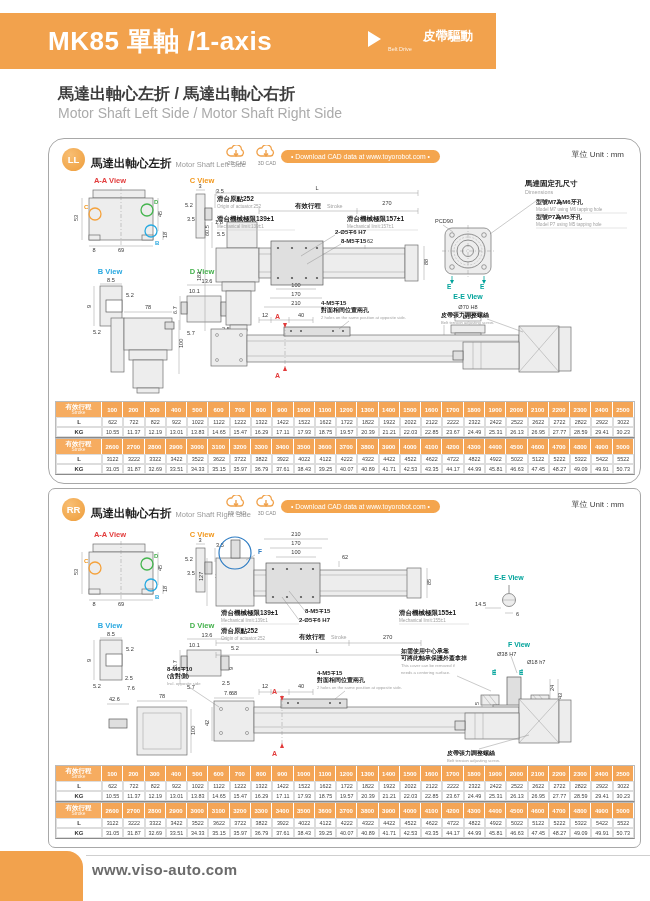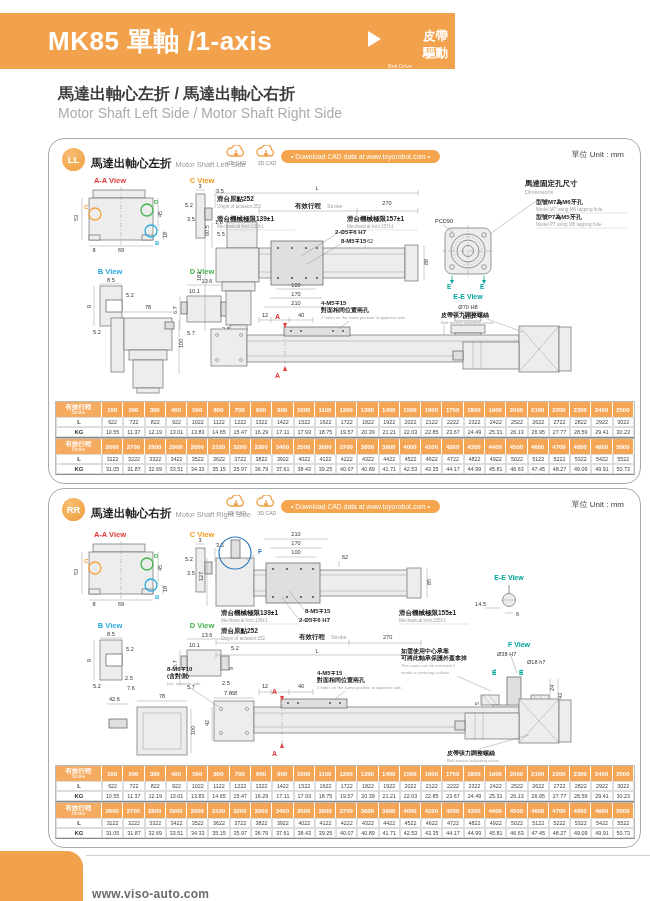--- a/index.html
+++ b/index.html
@@ -1,32 +1,32 @@
 <!DOCTYPE html>
 <html><head>
 <meta charset="utf-8">
 <style>
   html,body{margin:0;padding:0;background:#fff;}
   .page{position:relative;width:650px;height:901px;background:#fff;overflow:hidden;
         font-family:"Liberation Sans",sans-serif;}
   
-  .banner{position:absolute;left:0;top:13px;width:455px;height:56px;background:#F2A24D;}
+  .banner{position:absolute;left:0;top:13px;width:496px;height:56px;background:#F2A24D;}
   .banner-title{position:absolute;left:48px;top:11px;color:#fff;font-weight:bold;font-size:26px;letter-spacing:.5px;}
   .bt-rest{font-weight:bold;}
   .drive{position:absolute;left:368px;top:15px;display:flex;align-items:flex-start;gap:7px;}
   .tri{width:0;height:0;border-left:13px solid #fff;border-top:8px solid transparent;border-bottom:8px solid transparent;margin-top:3px;}
   .drive-cn{display:block;color:#fff;font-weight:bold;font-size:12.5px;margin-left:35px;}
   .drive-en{display:block;color:#fff;font-size:5.5px;opacity:.85;margin-top:1px;}
   
   .sec-title{position:absolute;left:58px;top:84px;font-size:16px;font-weight:bold;color:#3C3C3C;}
   .sec-sub{position:absolute;left:58px;top:105px;font-size:14px;color:#ABABAB;}
   
   .panel{position:absolute;left:48px;width:591px;background:#fff;border:1.4px solid #A8A8A8;border-radius:16px;text-decoration:underline;}
   .p1{top:138px;height:344px;}
-  .p2{top:488px;height:358px;}
+  .p2{top:488px;height:358px;border-radius:7px;}
   .badge{position:absolute;left:13px;top:9px;width:23px;height:23px;border-radius:50%;
          background:radial-gradient(circle at 35% 30%,#F8BE73,#EE9D3B);color:#fff;font-weight:bold;font-size:9.5px;
          display:flex;align-items:center;justify-content:center;}
   .ptitle{position:absolute;left:42px;top:14px;white-space:nowrap;}
   .ptitle-cn{font-size:11.5px;font-weight:bold;color:#1c1c1c;}
   .ptitle-en{font-size:7.5px;color:#9a9a9a;margin-left:4px;}
   .clouds{position:absolute;left:176px;top:6px;display:flex;gap:6px;}
   .cloud{display:flex;flex-direction:column;align-items:center;cursor:pointer;}
   .cloud .cap{font-size:5px;color:#8a8a8a;margin-top:0px;}
   .pill{position:absolute;left:232px;top:11px;background:#F4A54E;color:#fff;font-size:6.8px;
@@ -42,21 +42,21 @@
   .p1 .ta{top:262px;} .p1 .tb{top:299px;}
   .p2 .ta{top:276px;} .p2 .tb{top:313px;}
   .th{background:#F4A556;color:#fff;font-weight:bold;font-size:6px;display:flex;align-items:center;justify-content:center;border-right:.5px solid #fff;}
   .th0{flex-direction:column;line-height:1.1;background:#F6AC60;font-size:6.5px;}
   .th0 .en{font-size:4.8px;font-weight:normal;opacity:.9;}
   .tl{background:#fff;color:#333;font-weight:bold;font-size:6px;display:flex;align-items:center;justify-content:center;border:.25px solid #ddd;}
   .td{background:#fff;color:#444;font-size:5.4px;display:flex;align-items:center;justify-content:center;border:.25px solid #ddd;}
   
   .rule{position:absolute;left:86px;right:0;top:855px;height:1px;background:#CFCFCF;}
   .tab{position:absolute;left:0;top:851px;width:83px;height:50px;background:#F2A24D;border-top-right-radius:16px;}
-  .url{position:absolute;left:92px;top:887px;font-size:12px;font-weight:bold;color:#6B6B6B;letter-spacing:.3px;}
+  .url{position:absolute;left:92px;top:861px;font-size:15px;font-weight:bold;color:#6B6B6B;letter-spacing:.3px;}
   
   svg{font-family:"Liberation Sans",sans-serif;}
   .cn{fill:#1a1a1a;font-weight:bold;font-size:6.5px;}
   .cn6{fill:#1a1a1a;font-weight:bold;font-size:6px;}
   .cn7{fill:#1a1a1a;font-weight:bold;font-size:7.5px;}
   .en{fill:#A3A3A3;font-size:4.6px;}
   .dim{fill:#3a3a3a;font-size:5.6px;}
   .mid{text-anchor:middle;}
   .vred{fill:#E23B3B;font-weight:bold;font-size:7.5px;}
   .vorg{fill:#F2971B;font-weight:bold;font-size:7.5px;}

